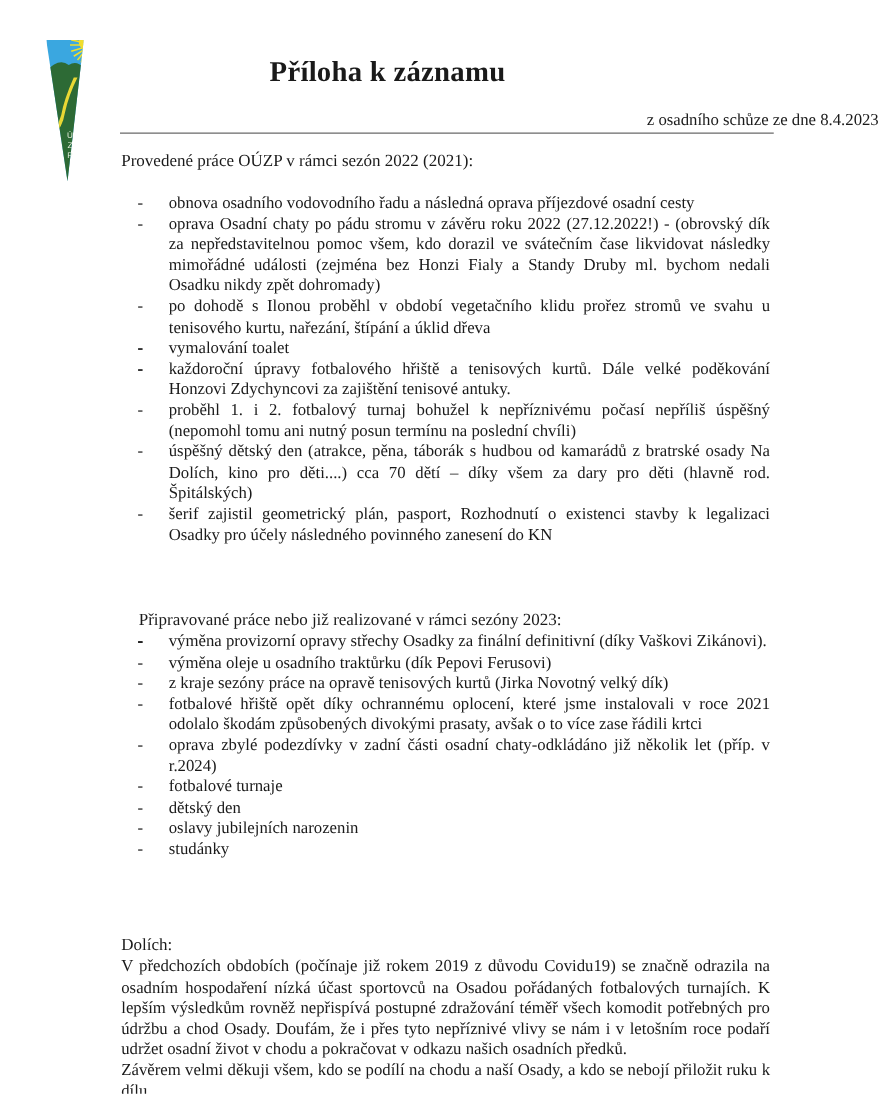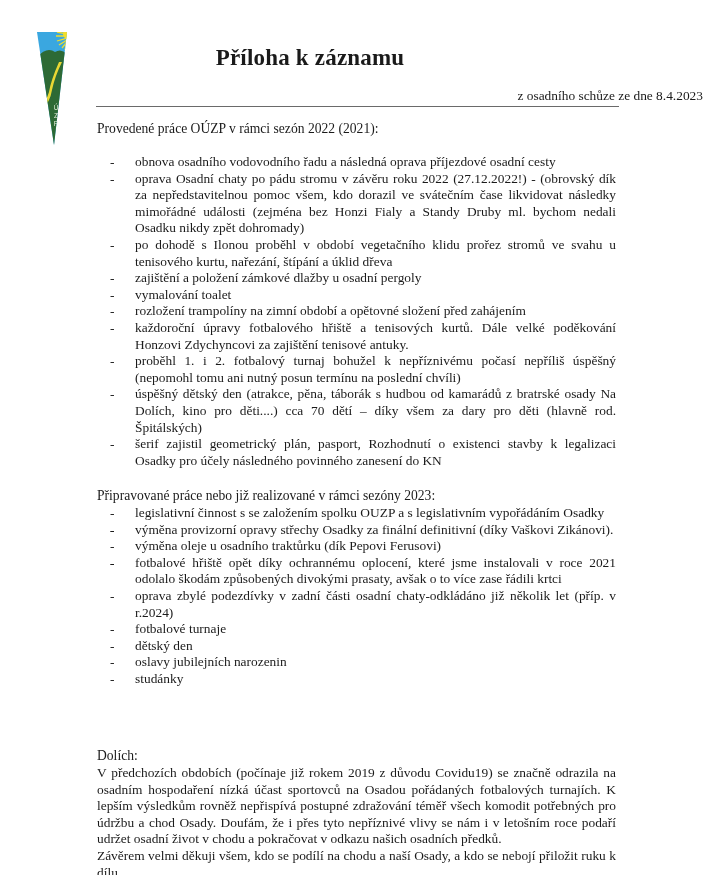--- a/index.html
+++ b/index.html
@@ -21,21 +21,21 @@
   }
   .subtitle span { display: inline-block; margin-left: 18px; }
   .rule {
     position: absolute; left: 96px; top: 106px; width: 523px; height: 0;
     border-top: 1.3px solid #6a6a6a;
   }
   .heading {
     position: absolute; font-weight: normal; font-size: 13.6px;
   }
   #h1 { left: 97px; top: 121px; }
-  #h2 { left: 97px; top: 488px; }
+  #h2 { left: 111px; top: 488px; }
   #h3 { left: 97px; top: 748px; }
   ul.dash {
     position: absolute; list-style: none; margin: 0; padding: 0;
     font-size: 13.4px; line-height: 16.6px;
   }
   ul.dash li {
     position: relative; text-align: justify;
   }
   ul.dash li .bullet {
     position: absolute; left: -25px; top: 0;
@@ -79,36 +79,36 @@
 
 <div class="title"><span>Příloha k záznamu</span></div>
 <div class="subtitle"><span>z osadního schůze ze dne 8.4.2023</span></div>
 <div class="rule"></div>
 
 <div class="heading" id="h1">Provedené práce OÚZP v rámci sezón 2022 (2021):</div>
 <ul class="dash" id="list1">
     <li><span class="bullet">-</span><span>obnova osadního vodovodního řadu a následná oprava příjezdové osadní cesty</span></li>
     <li><span class="bullet">-</span><span>oprava Osadní chaty po pádu stromu v závěru roku 2022 (27.12.2022!) - (obrovský dík za nepředstavitelnou pomoc všem, kdo dorazil ve svátečním čase likvidovat následky mimořádné události (zejména bez Honzi Fialy a Standy Druby ml. bychom nedali Osadku nikdy zpět dohromady)</span></li>
     <li><span class="bullet">-</span><span>po dohodě s Ilonou proběhl v období vegetačního klidu prořez stromů ve svahu u tenisového kurtu, nařezání, štípání a úklid dřeva</span></li>
-    <li><span class="bullet">-</span><span>zajištění a položení zámkové dlažby u osadní pergoly</span></li>
+    <li><span class="bullet">-</span></li>
     <li><span class="bullet">-</span><span>vymalování toalet</span></li>
-    <li><span class="bullet">-</span><span>rozložení trampolíny na zimní období a opětovné složení před zahájením</span></li>
+    <li><span class="bullet">-</span></li>
     <li><span class="bullet">-</span><span>každoroční úpravy fotbalového hřiště a tenisových kurtů. Dále velké poděkování Honzovi Zdychyncovi za zajištění tenisové antuky.</span></li>
     <li><span class="bullet">-</span><span>proběhl 1. i 2. fotbalový turnaj bohužel k nepříznivému počasí nepříliš úspěšný (nepomohl tomu ani nutný posun termínu na poslední chvíli)</span></li>
     <li><span class="bullet">-</span><span>úspěšný dětský den (atrakce, pěna, táborák s hudbou od kamarádů z bratrské osady Na Dolích, kino pro děti....) cca 70 dětí – díky všem za dary pro děti (hlavně rod. Špitálských)</span></li>
     <li><span class="bullet">-</span><span>šerif zajistil geometrický plán, pasport, Rozhodnutí o existenci stavby k legalizaci Osadky pro účely následného povinného zanesení do KN</span></li>
   </ul>
 
 <div class="heading" id="h2">Připravované práce nebo již realizované v rámci sezóny 2023:</div>
 <ul class="dash" id="list2">
-    <li><span class="bullet">-</span><span>legislativní činnost s se založením spolku OUZP a s legislativním vypořádáním Osadky</span></li>
+    <li><span class="bullet">-</span></li>
     <li><span class="bullet">-</span></li>
     <li><span class="bullet">-</span><span>výměna provizorní opravy střechy Osadky za finální definitivní (díky Vaškovi Zikánovi).</span></li>
     <li><span class="bullet">-</span><span>výměna oleje u osadního traktůrku (dík Pepovi Ferusovi)</span></li>
-    <li><span class="bullet">-</span></li>
+    <li><span class="bullet">-</span><span>z kraje sezóny práce na opravě tenisových kurtů (Jirka Novotný velký dík)</span></li>
     <li><span class="bullet">-</span><span>fotbalové hřiště opět díky ochrannému oplocení, které jsme instalovali v roce 2021 odolalo škodám způsobených divokými prasaty, avšak o to více zase řádili krtci</span></li>
     <li><span class="bullet">-</span><span>oprava zbylé podezdívky v zadní části osadní chaty-odkládáno již několik let (příp. v r.2024)</span></li>
     <li><span class="bullet">-</span><span>fotbalové turnaje</span></li>
     <li><span class="bullet">-</span><span>dětský den</span></li>
     <li><span class="bullet">-</span><span>oslavy jubilejních narozenin</span></li>
     <li><span class="bullet">-</span><span>studánky</span></li>
   </ul>
 
 <div class="heading" id="h3">Dolích:</div>
 <div class="paragraph" id="p1">

